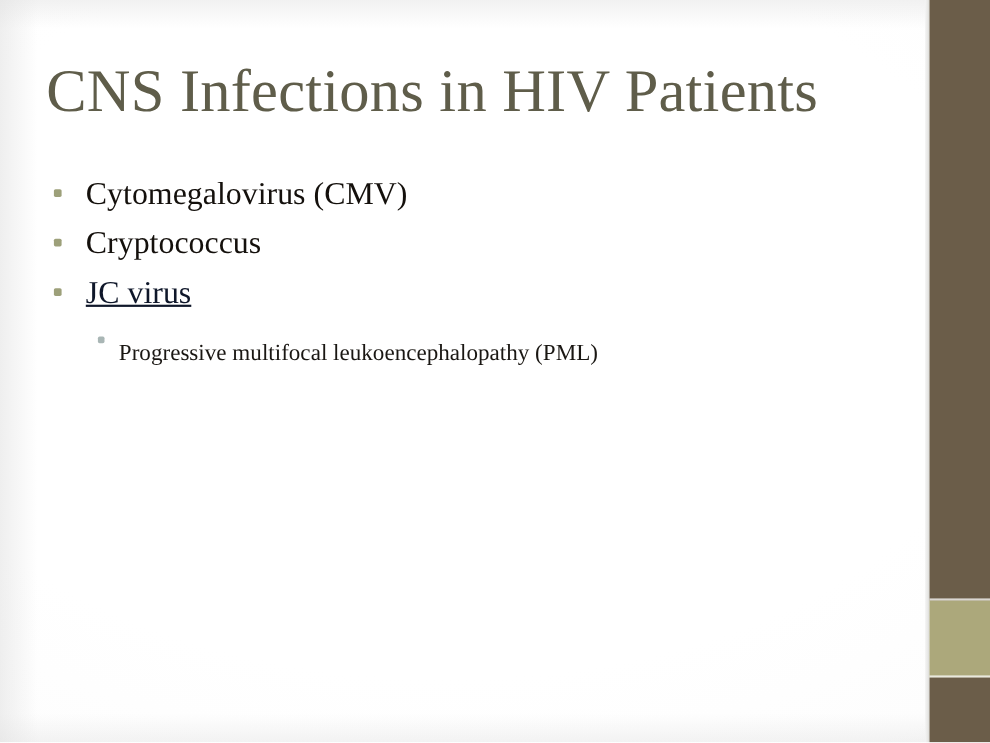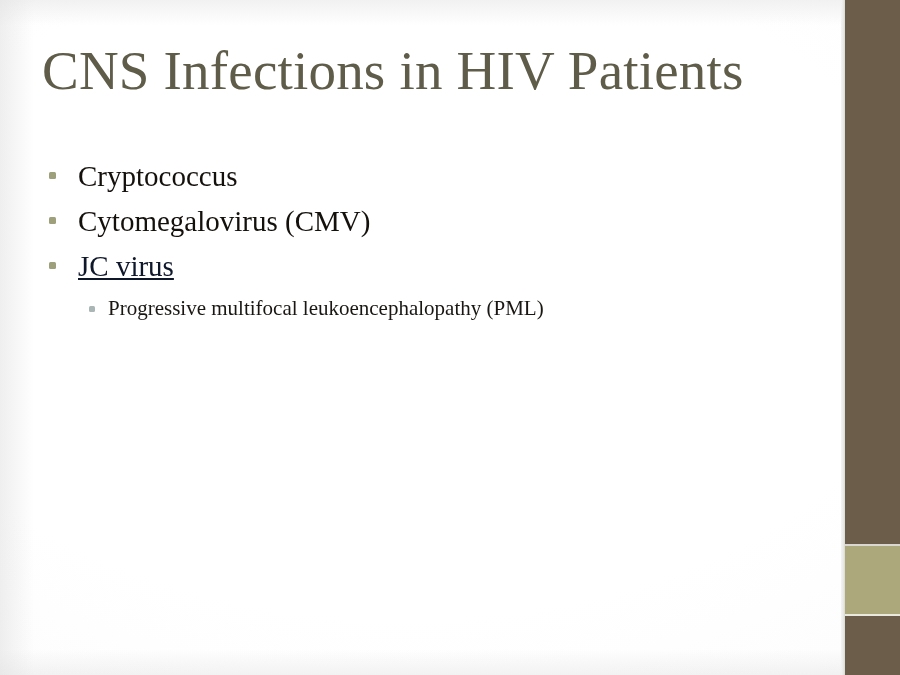--- a/index.html
+++ b/index.html
@@ -79,21 +79,21 @@
     left: 4px;
     width: 55px;
     height: 2px;
     background: rgba(255,255,255,0.75);
   }
 
   
   #title {
     position: absolute;
     left: 42px;
-    top: 42px;
+    top: 54px;
     width: 770px;
     font-size: 55px;
     line-height: 1.06;
     font-weight: normal;
     letter-spacing: 0.2px;
     color: #5F5D4A;
     white-space: nowrap;
   }
 
   
@@ -137,21 +137,21 @@
     left: 89px;
     top: 15px;
     width: 6px;
     height: 6px;
     border-radius: 1.5px;
     background: #A9B6B5;
   }
   .sub-row .txt {
     position: absolute;
     left: 108px;
-    top: 0px;
+    top: 12px;
     font-size: 21px;
     line-height: 34px;
     color: #1A1713;
     white-space: nowrap;
   }
 </style>
 </head>
 <body>
 
 <div id="slide">
@@ -166,26 +166,26 @@
     <div class="band-hair" style="top:614px;"></div>
     <div class="side-band" id="side-band-bottom" style="background: rgb(107, 93, 73);"></div>
   </div>
 
   <div id="title" style="color: rgb(95, 93, 74);">CNS Infections in HIV Patients</div>
 
   <div id="bullets">
 
     <div class="bullet-row">
       <span class="dot" style="background: rgb(157, 160, 122);"></span>
-      <span class="txt" style="color: rgb(20, 16, 12);">Cryptococcus</span>
+      <span class="txt" style="color: rgb(20, 16, 12);">Cytomegalovirus (CMV)</span>
     </div>
 
     <div class="bullet-row">
       <span class="dot" style="background: rgb(157, 160, 122);"></span>
-      <span class="txt" style="color: rgb(20, 16, 12);">Cytomegalovirus (CMV)</span>
+      <span class="txt" style="color: rgb(20, 16, 12);">Cryptococcus</span>
     </div>
 
 
     <div class="bullet-row">
       <span class="dot" style="background: rgb(157, 160, 122);"></span>
       <span class="txt" style="color: #0f172a; text-decoration: underline;">JC virus</span>
     </div>
 
     <div class="sub-row">
       <span class="dot" style="background: rgb(169, 182, 181);"></span>

